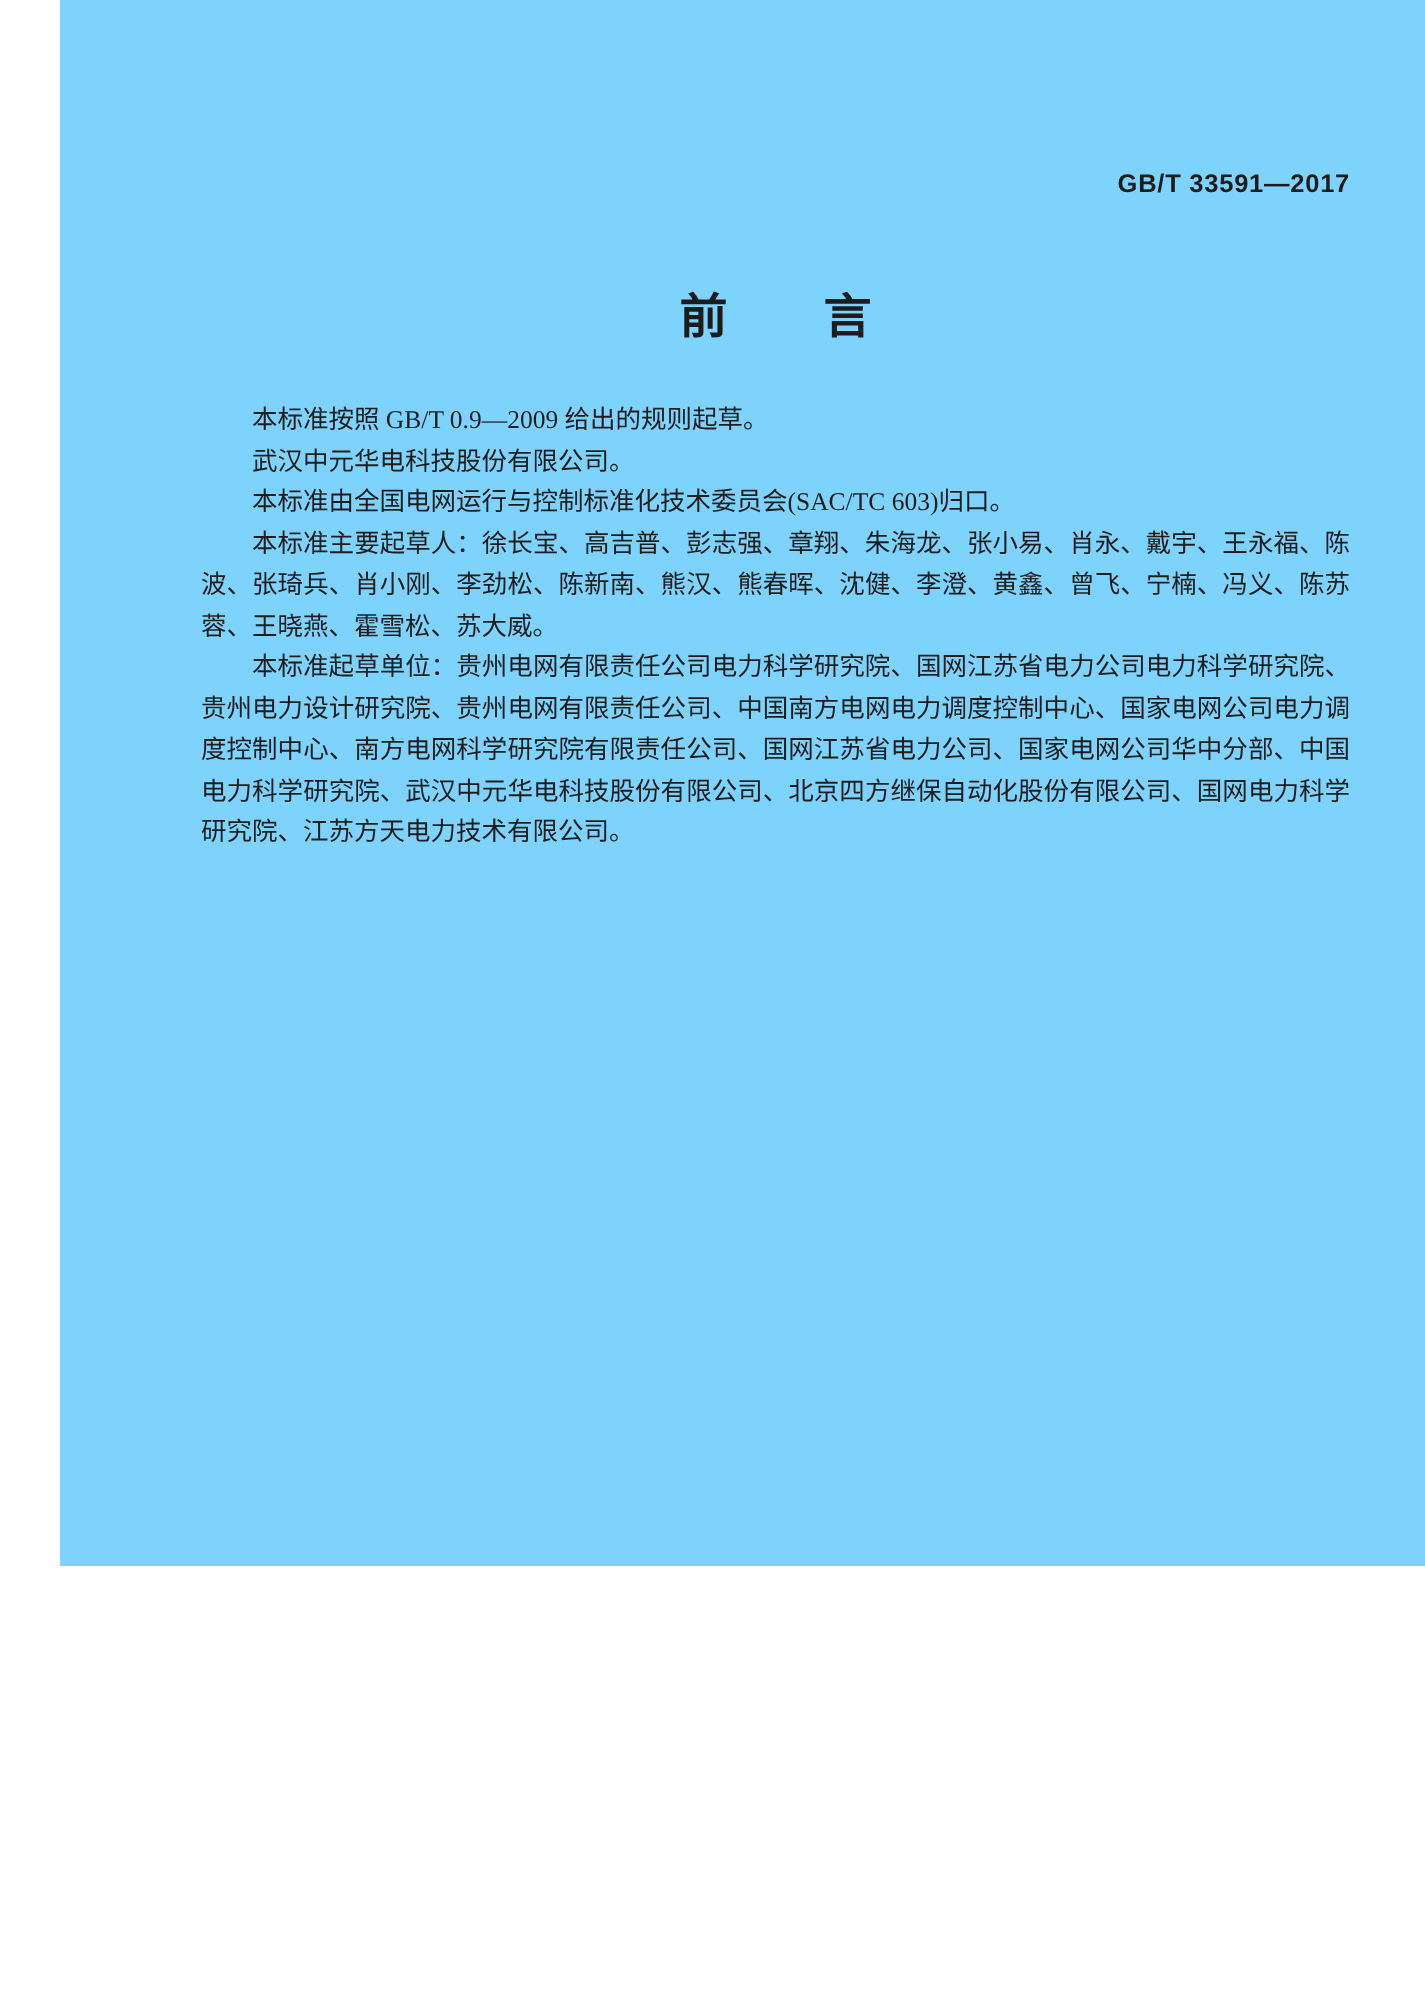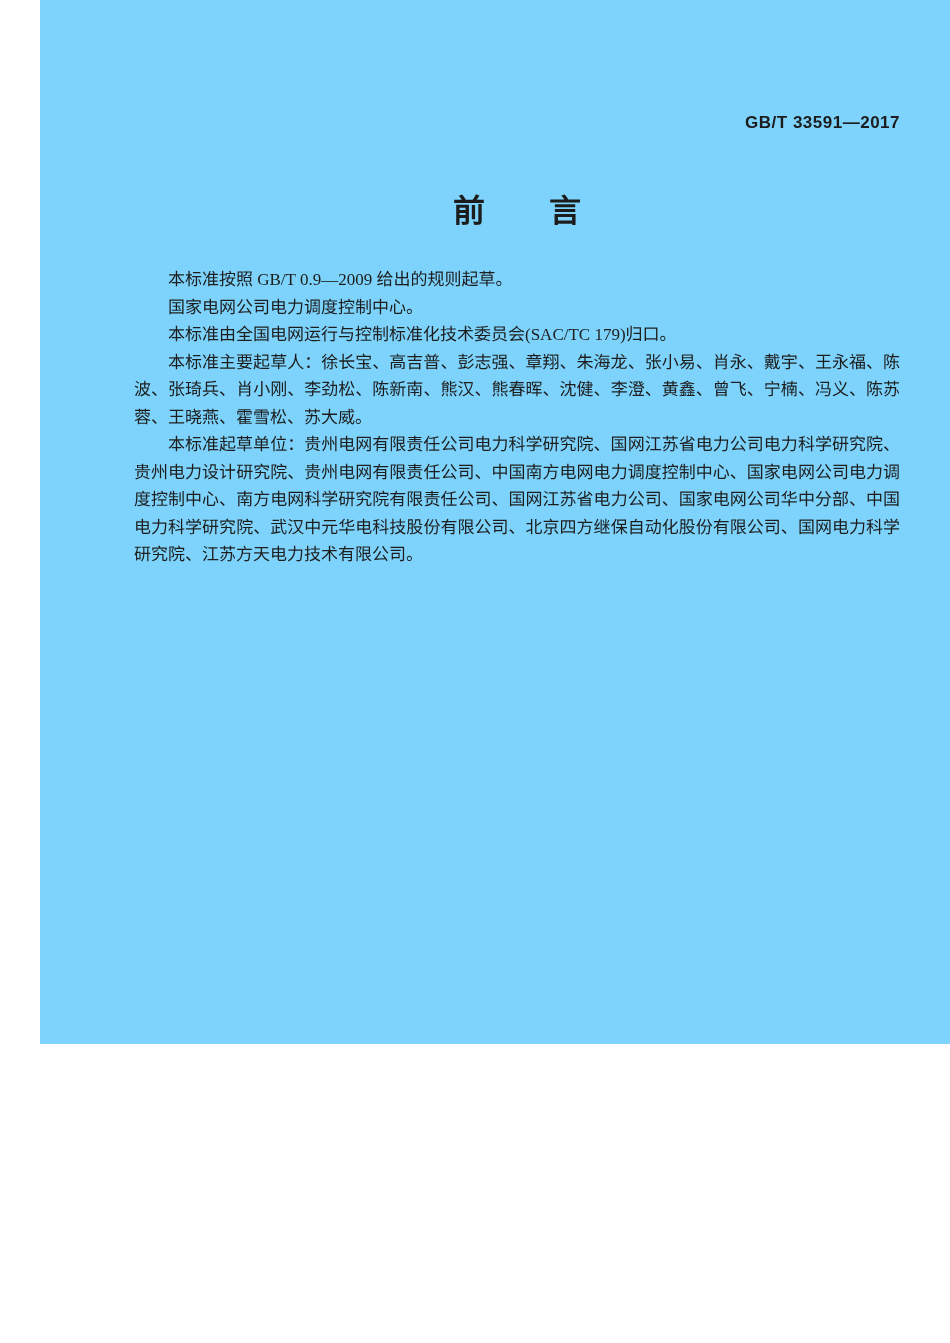--- a/index.html
+++ b/index.html
@@ -69,21 +69,21 @@
 <body>
 
 <div class="page">
 
   <div class="std-code">GB/T 33591—2017</div>
 
   <div class="doc-title">前　　言</div>
 
   <div class="body-text">
     <p>本标准按照 GB/T 0.9—2009 给出的规则起草。</p>
-    <p>国家电网公司电力调度控制中心。</p>
-    <p>本标准由全国电网运行与控制标准化技术委员会(SAC/TC 179)归口。</p>
+    <p>武汉中元华电科技股份有限公司。</p>
+    <p>本标准由全国电网运行与控制标准化技术委员会(SAC/TC 603)归口。</p>
     <p>本标准主要起草人：徐长宝、高吉普、彭志强、章翔、朱海龙、张小易、肖永、戴宇、王永福、陈波、张琦兵、肖小刚、李劲松、陈新南、熊汉、熊春晖、沈健、李澄、黄鑫、曾飞、宁楠、冯义、陈苏蓉、王晓燕、霍雪松、苏大威。</p>
     <p>本标准起草单位：贵州电网有限责任公司电力科学研究院、国网江苏省电力公司电力科学研究院、贵州电力设计研究院、贵州电网有限责任公司、中国南方电网电力调度控制中心、国家电网公司电力调度控制中心、南方电网科学研究院有限责任公司、国网江苏省电力公司、国家电网公司华中分部、中国电力科学研究院、武汉中元华电科技股份有限公司、北京四方继保自动化股份有限公司、国网电力科学研究院、江苏方天电力技术有限公司。</p>
   </div>
 
   <div class="page-num">I</div>
 
 </div>
 
 </body></html>

